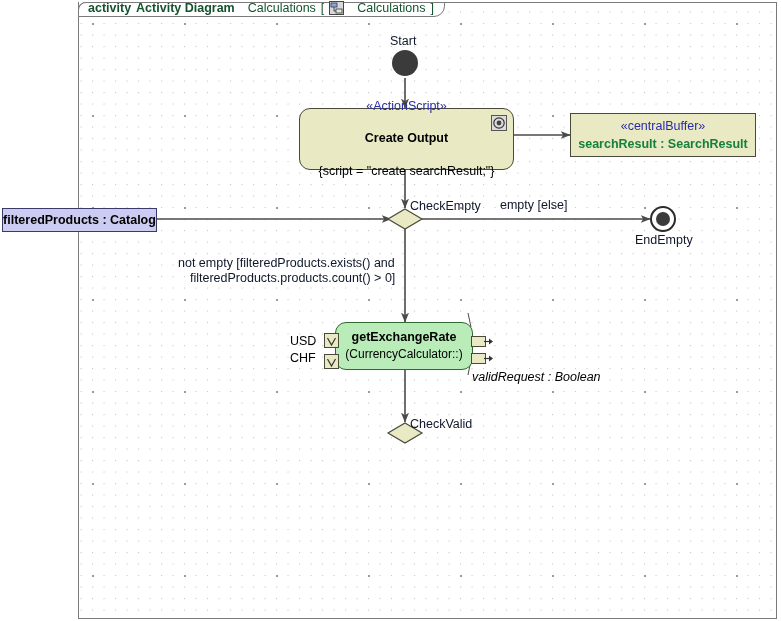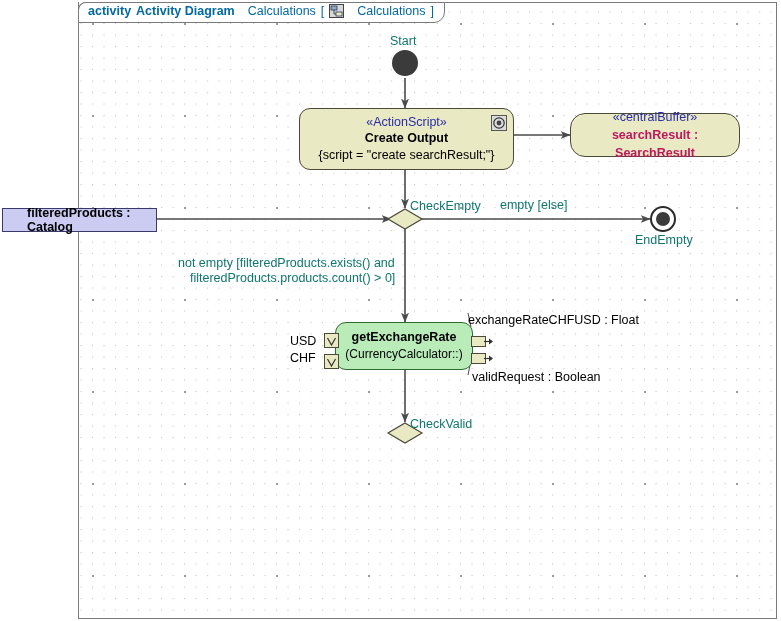--- a/index.html
+++ b/index.html
@@ -57,50 +57,50 @@
     width: 365px;
     height: 1px;
     background: #7a7a7a;
   }
 
   
   .frame-tab {
     position: absolute;
     left: 78px;
     top: 2px;
-    height: 21px;
+    height: 15px;
     padding: 0 10px 4px 9px;
     display: flex;
     align-items: center;
     gap: 5px;
     background: #ffffff;
     border: 1px solid #7a7a7a;
     border-top-left-radius: 8px;
     border-bottom-right-radius: 11px;
     box-sizing: border-box;
     white-space: nowrap;
     font-size: 12.5px;
-    color: #0369a1;
+    color: #14532d;
   }
   .tab-kw { font-weight: bold; }
   .tab-name { font-weight: normal; margin-left: 8px; }
   .tab-bracket { font-weight: normal; }
   .tab-icon {
     width: 15px; height: 14px;
     display: inline-block;
     position: relative;
     flex: 0 0 auto;
   }
 
   
   .node { position: absolute; box-sizing: border-box; }
   .lbl {
     position: absolute;
     font-size: 12.5px;
-    color: #0f766e;
+    color: #0f172a;
     white-space: nowrap;
     line-height: 14px;
   }
   .lbl.black { color: #000000; }
 
   
   .initial-node {
     width: 26px; height: 26px;
     border-radius: 50%;
     background: #3b3b3b;
@@ -170,21 +170,21 @@
     text-align: center;
   }
   .buffer .stereo {
     font-size: 12.5px;
     color: #2b2ba8;
     line-height: 17px;
   }
   .buffer .title {
     font-size: 12.5px;
     font-weight: bold;
-    color: #be185d;
+    color: #15803d;
     line-height: 18px;
   }
 
   
   .objnode {
     background: #ccccf2;
     border: 1px solid #3a3a6a;
     display: flex;
     align-items: center;
     justify-content: center;
@@ -287,38 +287,38 @@
     <path d="M471 360 L468 375" stroke="#4a4a4a" stroke-width="1" fill="none"></path>
 
     <polygon points="405,209 422,219 405,229 388,219" fill="#e9e9c4" stroke="#4a4a3a" stroke-width="1.2"></polygon>
 
     <polygon points="405,423 422,433 405,443 388,433" fill="#e9e9c4" stroke="#4a4a3a" stroke-width="1.2"></polygon>
   </svg>
 
   <div class="node initial-node" style="left:392px; top:50px;"></div>
   <div class="lbl" style="left:390px; top:34px;">Start</div>
 
-  <div class="node action" style="left:299px; top:108px; width:215px; height:62px;">
+  <div class="node action" style="left:299px; top:108px; width:215px; height:62px;gap:16px;">
     <div class="stereo">«ActionScript»</div>
     <div class="title">Create Output</div>
     <div class="script">{script = "create searchResult;"}</div>
     <div class="action-badge">
       <svg width="14" height="14" viewBox="0 0 14 14">
         <circle cx="7" cy="7" r="5.2" fill="none" stroke="#333" stroke-width="1.2"></circle>
         <circle cx="7" cy="7" r="2.4" fill="#444"></circle>
       </svg>
     </div>
   </div>
 
-  <div class="node buffer" style="left:570px; top:113px; width:170px; height:44px;border-radius:15px;">
+  <div class="node buffer" style="left:570px; top:113px; width:186px; height:44px;">
     <div class="stereo">«centralBuffer»</div>
     <div class="title">searchResult : SearchResult</div>
   </div>
 
-  <div class="node objnode" style="left:2px; top:208px; width:155px; height:24px;padding-left:24px;">
+  <div class="node objnode" style="left:2px; top:208px; width:155px; height:24px;">
     <span>filteredProducts : Catalog</span>
   </div>
 
   <div class="lbl" style="left:410px; top:199px;">CheckEmpty</div>
 
   <div class="lbl" style="left:500px; top:198px;">empty [else]</div>
 
   <div class="node final-node" style="left:650px; top:206px;"></div>
   <div class="lbl" style="left:635px; top:233px;">EndEmpty</div>
 
@@ -343,25 +343,24 @@
     </svg>
   </div>
   <div class="lbl black" style="left:290px; top:351px;">CHF</div>
 
   <div class="node pin-out" style="left:471px; top:336px;">
     <svg width="22" height="9" viewBox="0 0 22 9" style="position:absolute; left:12px; top:0;">
       <path d="M0 4.5 L8 4.5" stroke="#333" stroke-width="1.2"></path>
       <path d="M5 1.5 L9 4.5 L5 7.5 Z" fill="#333"></path>
     </svg>
   </div>
-  <div class="lbl black" style="left:468px; top:313px;">exchangeRateCHFUSD : Float</div>
 
   <div class="node pin-out" style="left:471px; top:353px;">
     <svg width="22" height="9" viewBox="0 0 22 9" style="position:absolute; left:12px; top:0;">
       <path d="M0 4.5 L8 4.5" stroke="#333" stroke-width="1.2"></path>
       <path d="M5 1.5 L9 4.5 L5 7.5 Z" fill="#333"></path>
     </svg>
   </div>
-  <div class="lbl black" style="left:472px; top:370px;">validRequest : Boolean</div>
+  <div class="lbl black" style="left:472px; top:370px;font-style:italic;">validRequest : Boolean</div>
 
   <div class="lbl" style="left:410px; top:417px;">CheckValid</div>
 
 </div>
 
 </body></html>

